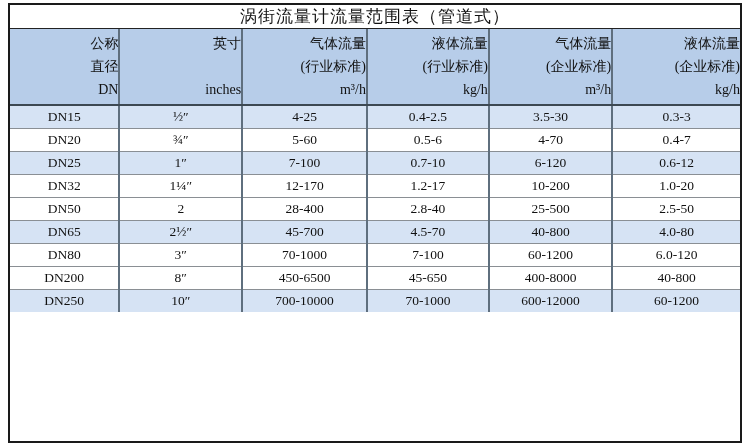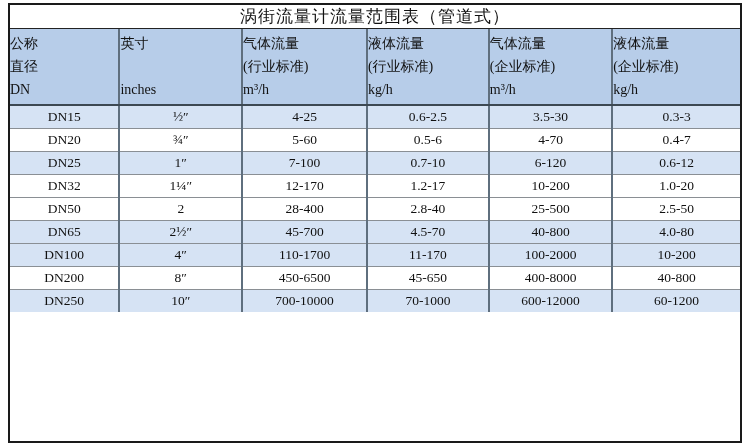--- a/index.html
+++ b/index.html
@@ -50,21 +50,21 @@
   col.c2 { width: 16.8%; }
   col.c3 { width: 17.1%; }
   col.c4 { width: 16.7%; }
   col.c5 { width: 16.9%; }
   col.c6 { width: 17.5%; }
   thead th {
     background: var(--header-bg);
     height: 76px;
     font-weight: normal;
     font-size: 14px;
-    text-align: left;
+    text-align: right;
     vertical-align: middle;
     padding: 2px 0;
     border-left: 2px solid var(--grid-v);
     border-bottom: 2px solid #3c4852;
   }
   thead th:first-child { border-left: none; }
   .hline {
     line-height: 23px;
     min-height: 23px;
     white-space: nowrap;
@@ -131,21 +131,21 @@
             <div class="hline">(企业标准)</div>
             <div class="hline">kg/h</div>
           </th>
         </tr>
     </thead>
     <tbody>
         <tr class="alt">
           <td>DN15</td>
           <td>½″</td>
           <td>4-25</td>
-          <td>0.6-2.5</td>
+          <td>0.4-2.5</td>
           <td>3.5-30</td>
           <td>0.3-3</td>
         </tr>
         <tr>
           <td>DN20</td>
           <td>¾″</td>
           <td>5-60</td>
           <td>0.5-6</td>
           <td>4-70</td>
           <td>0.4-7</td>
@@ -175,27 +175,27 @@
           <td>2.5-50</td>
         </tr>
         <tr class="alt">
           <td>DN65</td>
           <td>2½″</td>
           <td>45-700</td>
           <td>4.5-70</td>
           <td>40-800</td>
           <td>4.0-80</td>
         </tr>
-        <tr class="alt">
-          <td>DN100</td>
-          <td>4″</td>
-          <td>110-1700</td>
-          <td>11-170</td>
-          <td>100-2000</td>
-          <td>10-200</td>
+        <tr>
+          <td>DN80</td>
+          <td>3″</td>
+          <td>70-1000</td>
+          <td>7-100</td>
+          <td>60-1200</td>
+          <td>6.0-120</td>
         </tr>
         <tr>
           <td>DN200</td>
           <td>8″</td>
           <td>450-6500</td>
           <td>45-650</td>
           <td>400-8000</td>
           <td>40-800</td>
         </tr>
         <tr class="alt">

